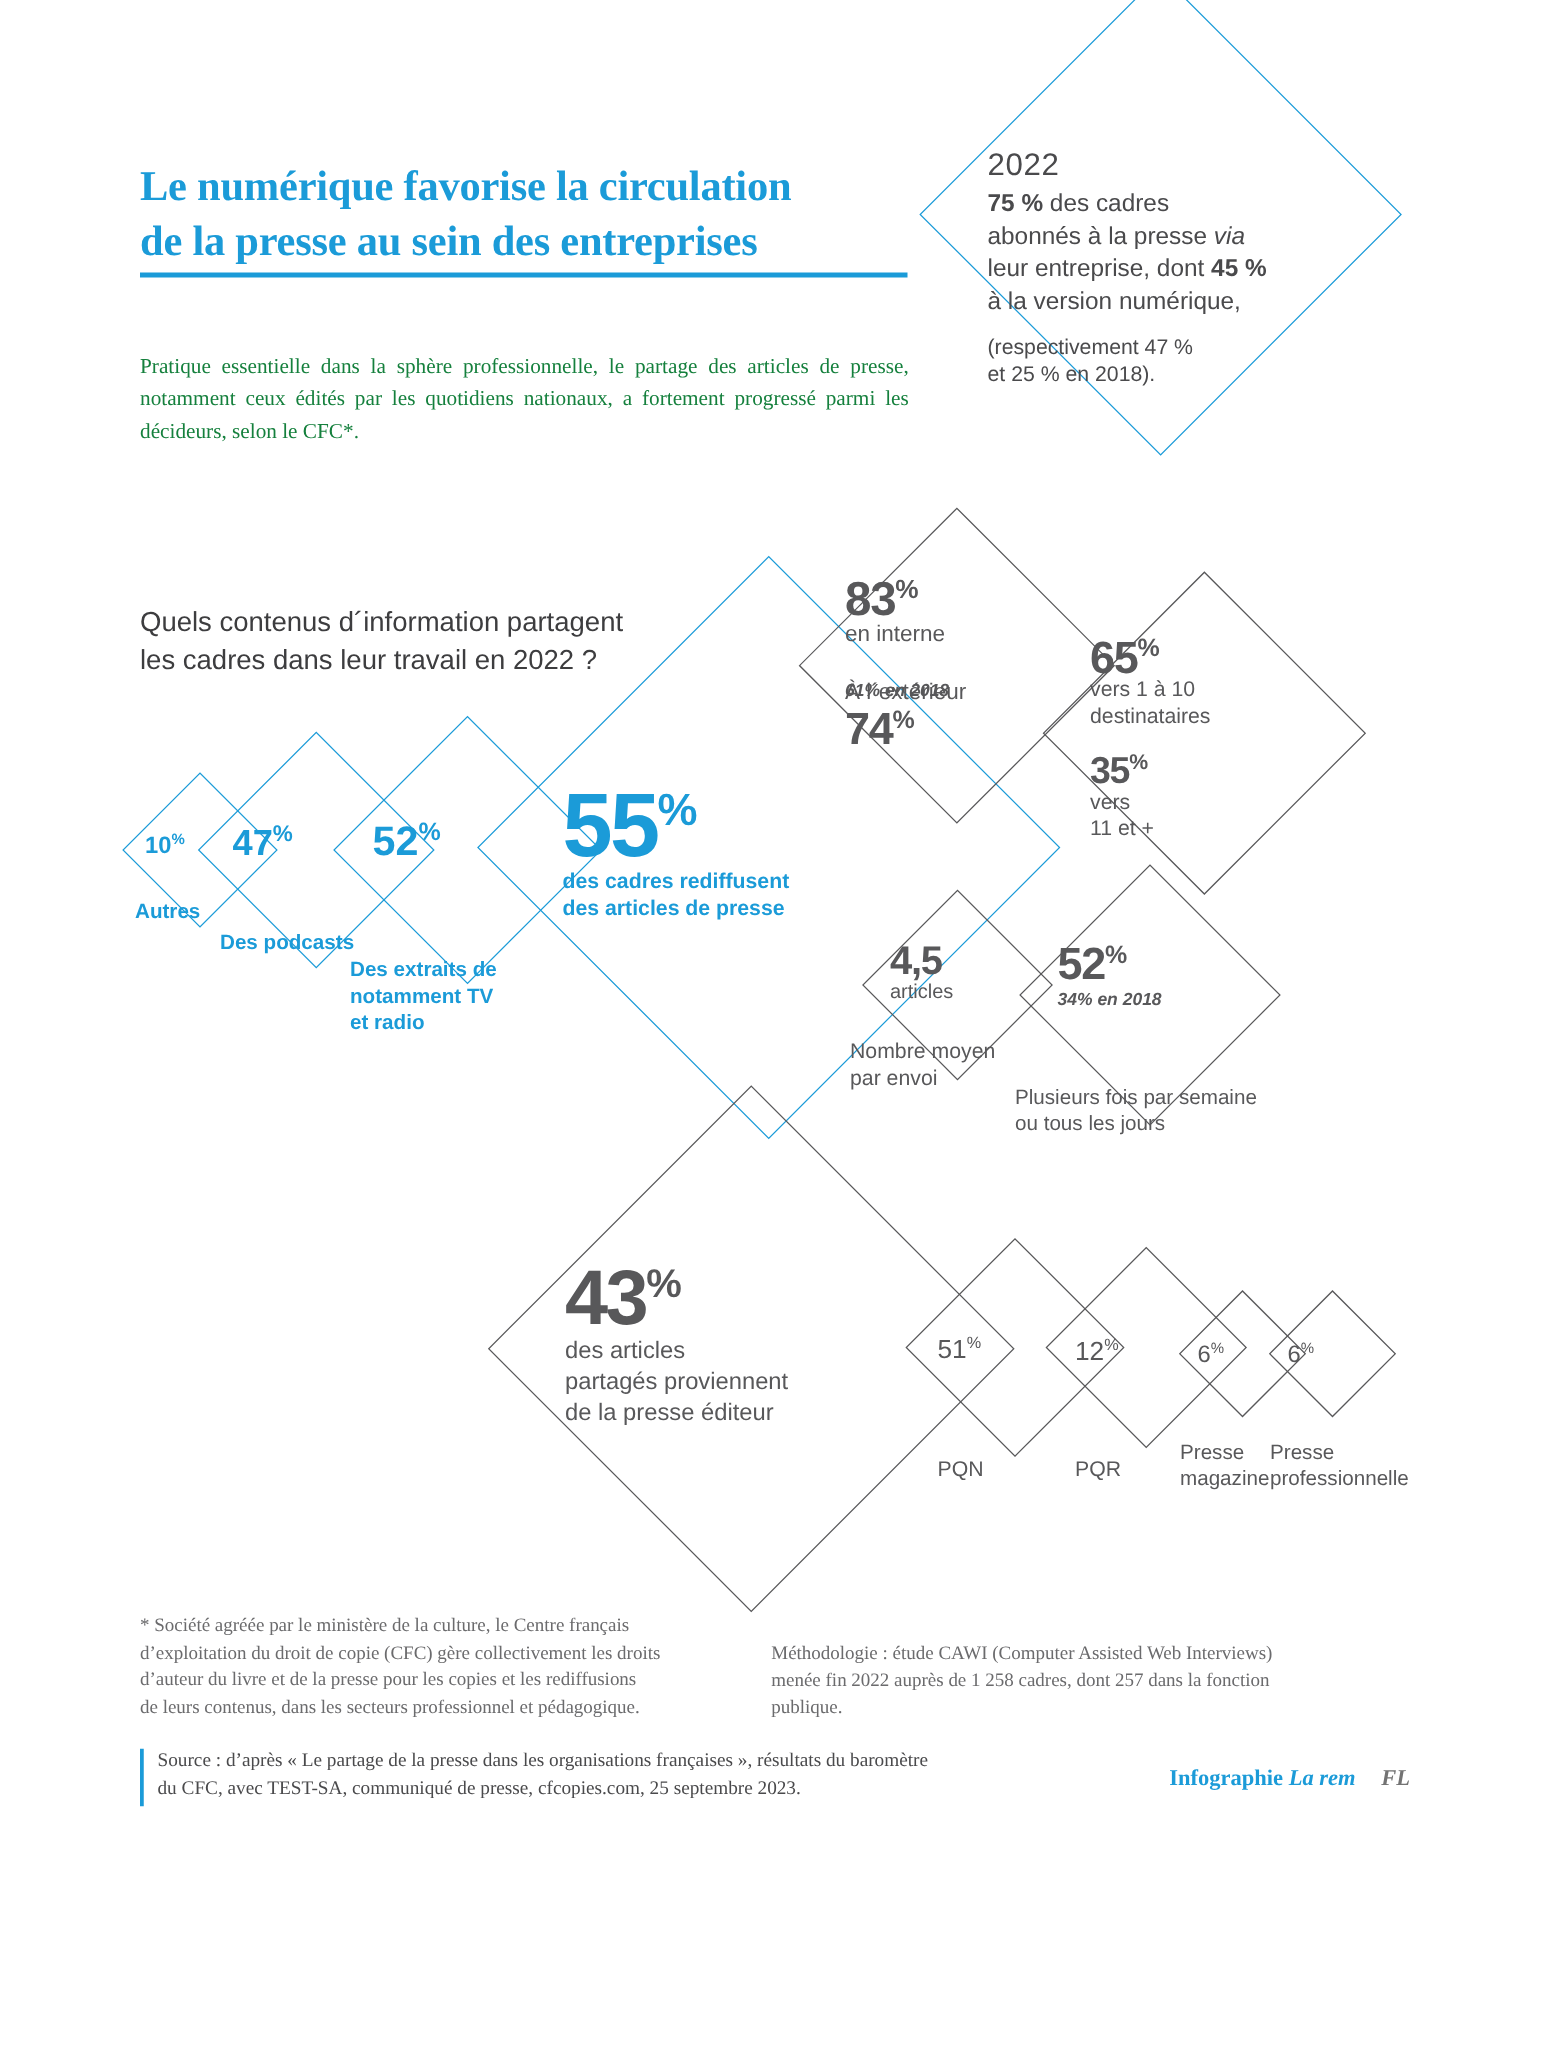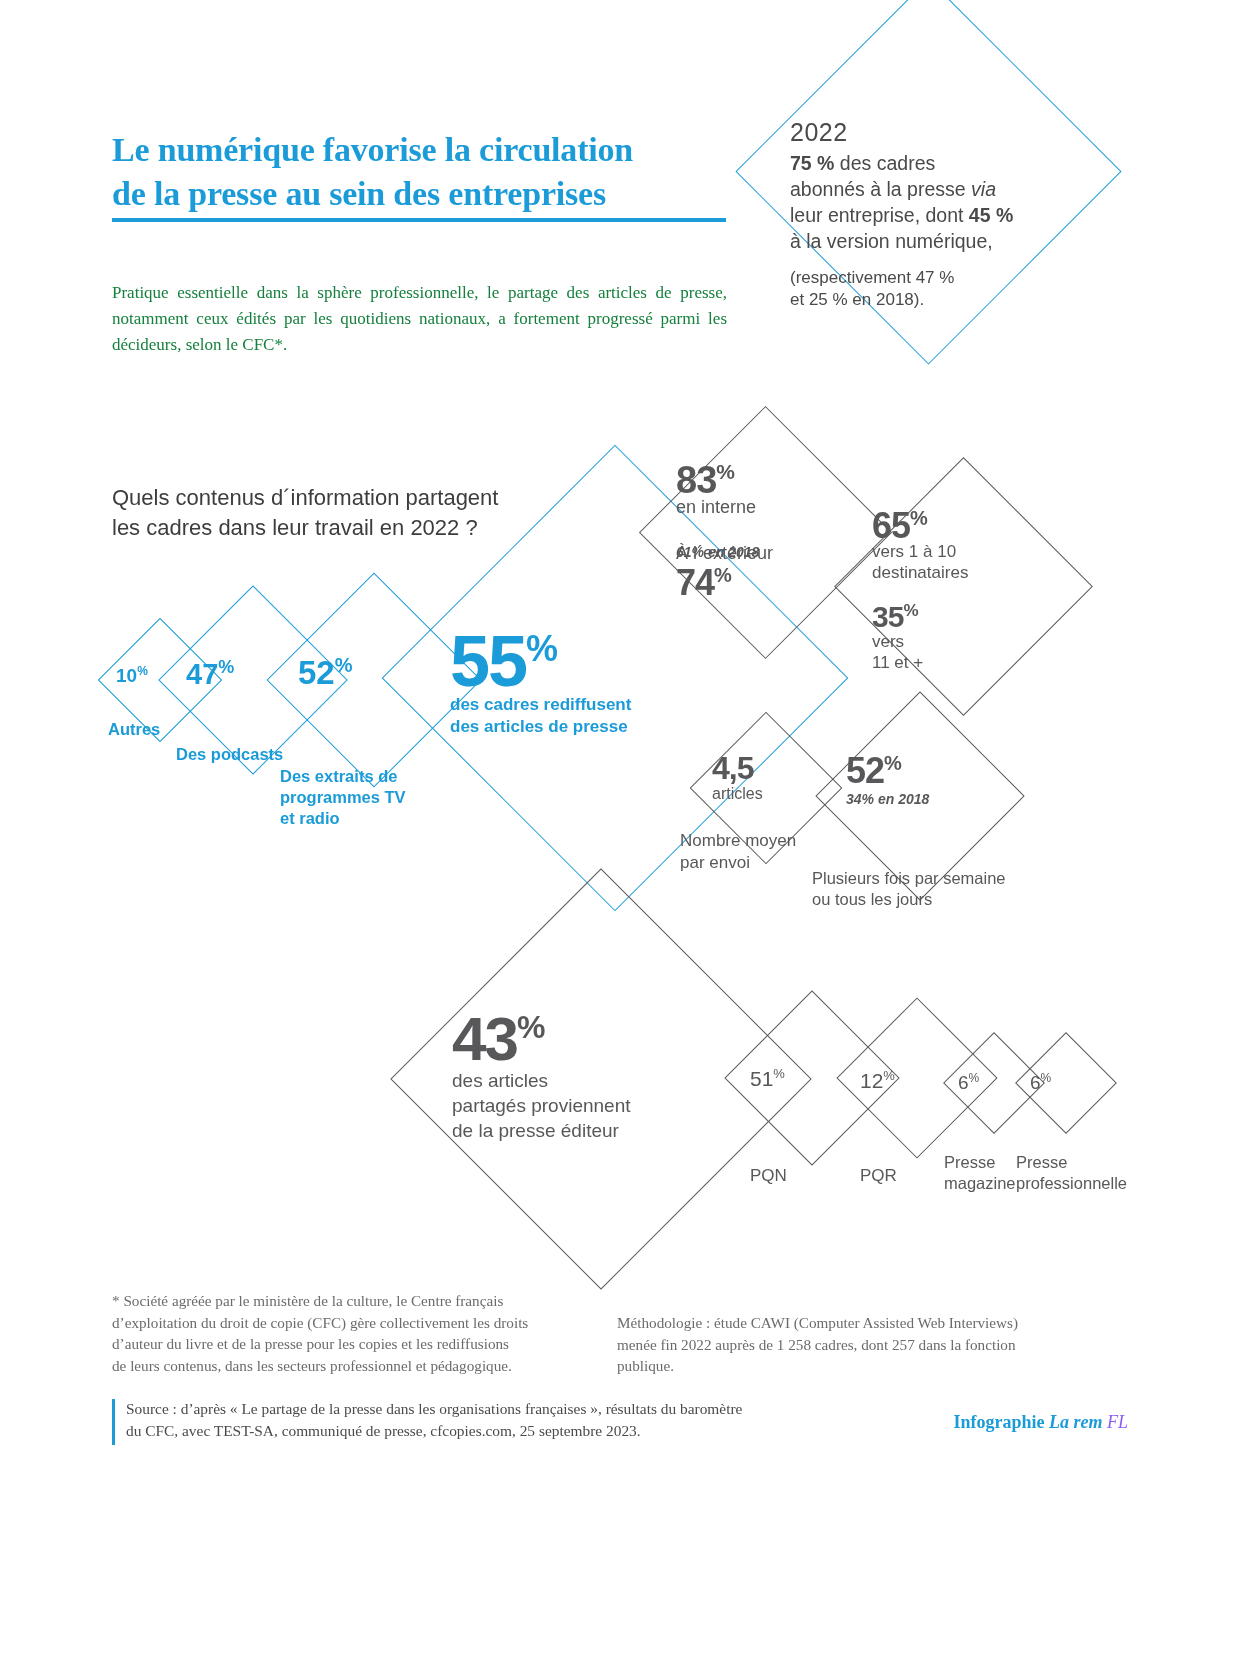--- a/index.html
+++ b/index.html
@@ -65,21 +65,21 @@
     font-family:"Liberation Serif", serif;
     font-size:15.4px; line-height:1.45; color:#4a4a4c;
   }
   .credit {
     position:absolute; right:112px; top:1412px;
     font-family:"Liberation Serif", serif;
     font-size:18px; color:#1b9bd8; font-weight:700;
     white-space:nowrap;
   }
   .credit .rem { font-style:italic; }
-  .credit .fl { color:#8b5cf6; font-weight:400; font-style:italic; }
+  .credit .fl { color:#737373; font-weight:700; font-style:italic; margin-left:16px; }
 </style>
 </head>
 <body>
 
 <div class="page">
 
   <div class="title">
     <div>Le numérique favorise la circulation</div>
     <div>de la presse au sein des entreprises</div>
   </div>
@@ -123,21 +123,21 @@
     <span>47</span><span class="pct" style="font-size:18px;">%</span>
   </div>
   <div class="lbl blue" style="left:176px; top:745px; width:156px; font-size:16.5px; font-weight:700;">Des podcasts</div>
 
   <div class="dia blue thin" style="left:298px; top:604px; width:152px; height:152px;"></div>
   <div class="lbl blue" style="left:298px; top:654px; width:152px; font-size:33px; font-weight:700;">
     <span>52</span><span class="pct" style="font-size:20px;">%</span>
   </div>
   <div class="lbl blue" style="left:280px; top:766px; width:192px; font-size:16.5px; font-weight:700; line-height:1.28;">
     <div>Des extraits de</div>
-    <div>programmes TV</div>
+    <div>notamment TV</div>
     <div>et radio</div>
   </div>
 
   <div class="dia blue" style="left:450px; top:513px; width:330px; height:330px;"></div>
   <div class="lbl blue" style="left:450px; top:620px; width:330px; font-size:72px; font-weight:700; letter-spacing:-2px;">
     <span>55</span><span class="pct" style="font-size:36px;">%</span>
   </div>
   <div class="lbl blue" style="left:450px; top:694px; width:330px; font-size:17px; font-weight:700; line-height:1.3;">
     <div>des cadres rediffusent</div>
     <div>des articles de presse</div>

